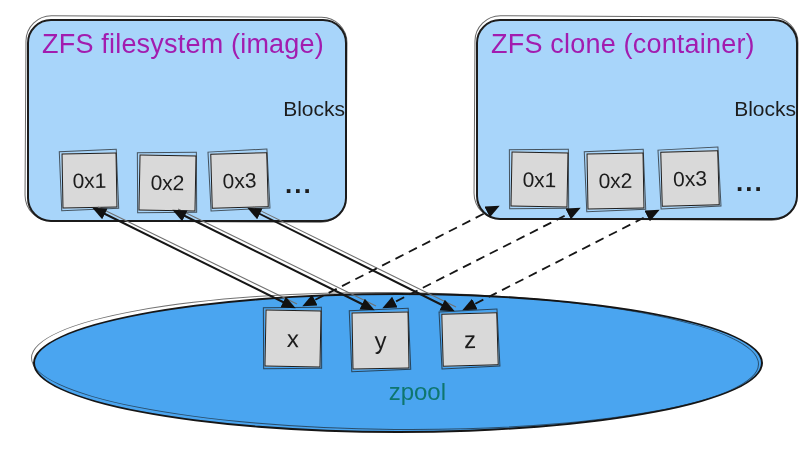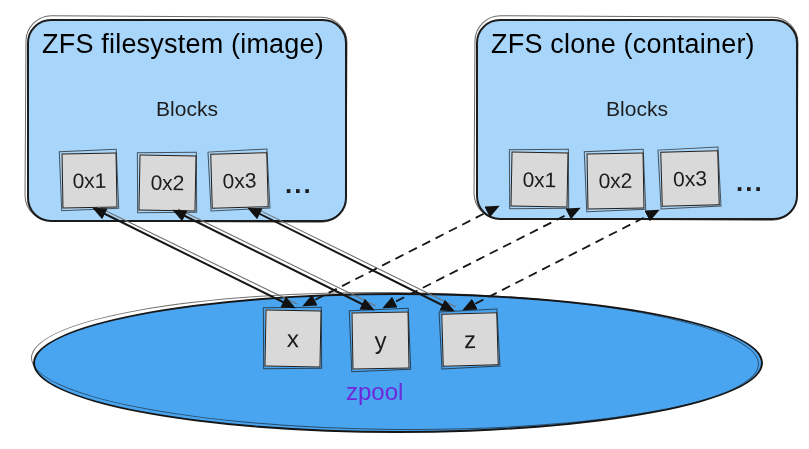--- a/index.html
+++ b/index.html
@@ -23,25 +23,25 @@
     inset:-5px -2px -2px -4px;
     border:1.3px solid rgba(25,25,25,.65);
     border-radius:26px;
     transform:rotate(.35deg);
     pointer-events:none;
   }
   #panel-fs{left:27px;top:19px;width:316px;height:199px;}
   #panel-clone{left:446px;top:19px;width:318px;height:197px;margin-left:30px;}
   .panel-title{
     position:absolute;left:13px;top:8px;
-    font-size:27px;color:#000000;letter-spacing:.2px;white-space:nowrap;
+    font-size:27px;color:#a21caf;letter-spacing:.2px;white-space:nowrap;
   }
   .blocks-heading{
     position:absolute;left:0;top:76px;width:100%;
-    text-align:center;font-size:21px;color:#1d1d1d;
+    text-align:right;font-size:21px;color:#1d1d1d;
   }
   
   .block{
     position:absolute;
     background:#d9d9d9;
     border:1.9px solid #1f1f1f;
     display:flex;align-items:center;justify-content:center;
     font-size:21px;color:#1c1c1c;
     box-sizing:border-box;
   }
@@ -73,21 +73,21 @@
     position:absolute;
     inset:-3px 2px 1px -4px;
     border:1.3px solid rgba(20,20,20,.6);
     border-radius:50%;
     transform:rotate(.5deg);
     pointer-events:none;
   }
   .pool-block{font-size:24px;}
   #zpool-label{
     position:absolute;left:346px;top:378px;width:100px;
-    text-align:left;font-size:24px;color:#6d28d9;
+    text-align:right;font-size:24px;color:#0f766e;
   }
   
   #arrow-layer{
     position:absolute;left:0;top:0;width:809px;height:449px;
     pointer-events:none;
   }
 </style>
 </head>
 <body>
 

